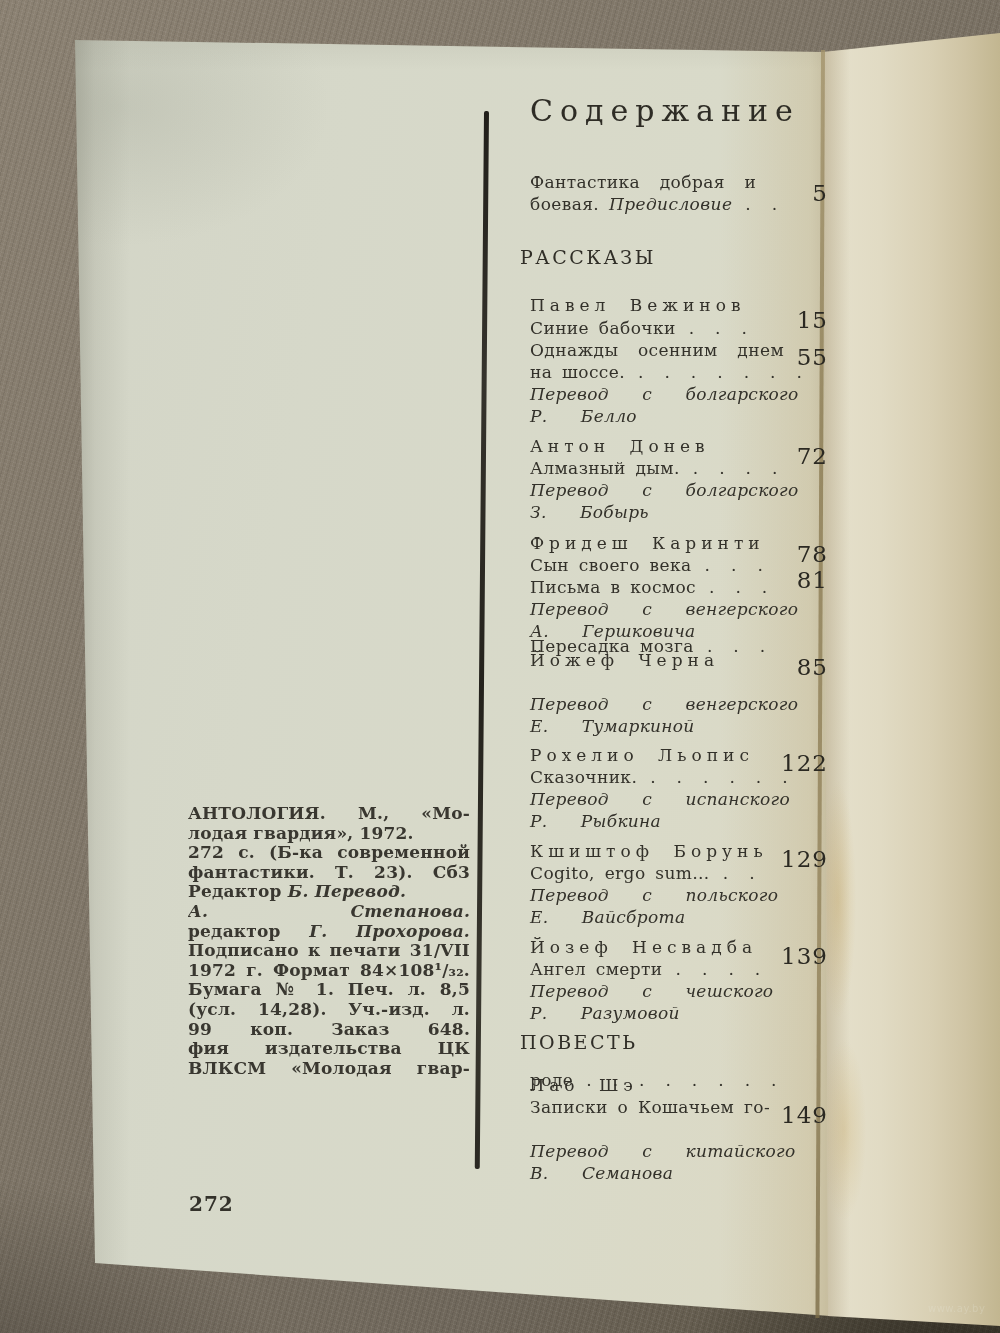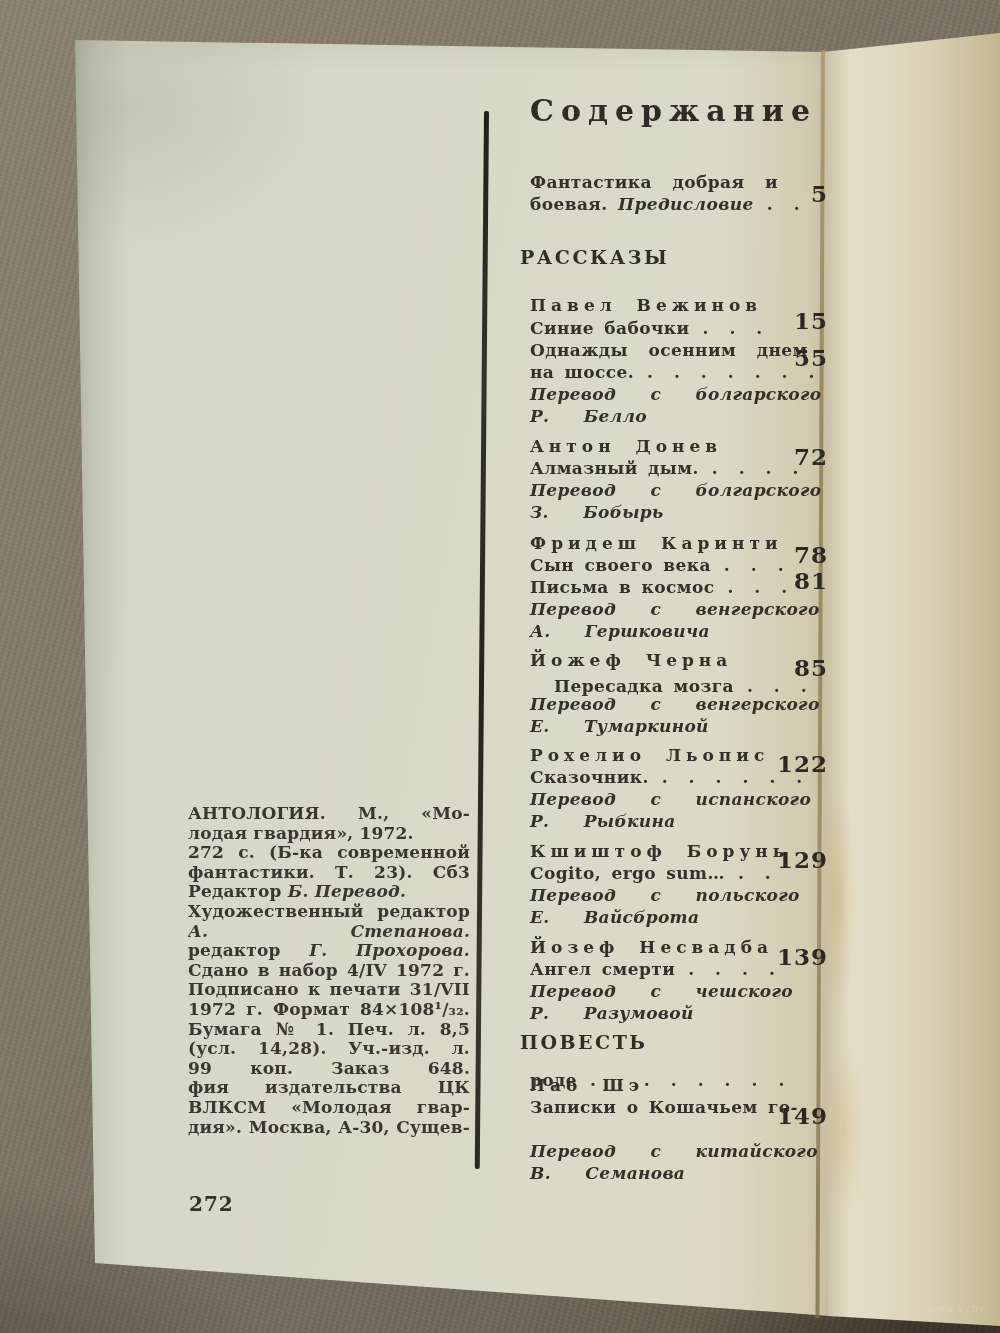--- a/index.html
+++ b/index.html
@@ -37,21 +37,21 @@
     position:absolute;left:821px;top:50px;width:4px;height:1268px;
     background:linear-gradient(180deg,#a4946c,#8a7a52 30%,#93835b 70%,#7c6d48);
     transform:rotate(0.25deg);transform-origin:top left;opacity:.8;
   }
   #column-rule{
     position:absolute;left:484px;top:111px;width:5px;height:1058px;
     background:linear-gradient(180deg,#211f1a,#35332c 25%,#24221c 55%,#3a382f 85%,#2a2822);
     transform:rotate(0.5deg);transform-origin:top left;border-radius:2px;
   }
   
-  .toc-line{position:absolute;left:530px;white-space:pre;color:#33312a;font-size:17px;font-weight:bold;letter-spacing:.4px;word-spacing:4px;line-height:21px;}
+  .toc-line{position:absolute;left:530px;white-space:pre;color:#33312a;font-size:17px;font-weight:normal;letter-spacing:.4px;word-spacing:4px;line-height:21px;}
   .toc-line.doctitle{font-size:30px;letter-spacing:7px;line-height:34px;color:#2e2c25;}
   .toc-line.header{left:520px;width:270px;text-align:left;font-size:19px;letter-spacing:2.5px;color:#302e27;}
   .toc-line.author{letter-spacing:5px;word-spacing:9px;}
   .toc-line.num{left:auto;right:172px;text-align:right;font-size:23px;letter-spacing:1px;color:#2b2922;line-height:25px;}
   .toc-line.trans{font-style:italic;word-spacing:11px;letter-spacing:.3px;}
   .toc-line .it{font-style:italic;}
   .toc-line .dots{letter-spacing:21px;margin-left:13px;}
   
   #imprint{position:absolute;left:188px;top:804px;width:282px;color:#393730;font-size:17px;font-weight:bold;letter-spacing:.2px;}
   .imp-line{height:19.6px;line-height:19.6px;overflow:hidden;text-align:left;}
@@ -89,21 +89,21 @@
       <div class="toc-line trans" style="top: 480px;"><span>Перевод  с  болгарского</span></div>
       <div class="toc-line trans" style="top: 502px;"><span>З.  Бобырь</span></div>
       <div class="toc-line author" style="top: 533px;"><span>Фридеш Каринти</span></div>
       <div class="toc-line entry" style="top: 555px;"><span>Сын своего века</span><span class="dots">...</span></div>
       <div class="toc-line num" style="top: 542px;"><span>78</span></div>
       <div class="toc-line entry" style="top: 577px;"><span>Письма в космос</span><span class="dots">...</span></div>
       <div class="toc-line num" style="top: 568px;"><span>81</span></div>
       <div class="toc-line trans" style="top: 599px;"><span>Перевод  с  венгерского</span></div>
       <div class="toc-line trans" style="top: 621px;"><span>А.  Гершковича</span></div>
       <div class="toc-line author" style="top: 650px;"><span>Йожеф Черна</span></div>
-      <div class="toc-line entry" style="top: 676px; margin-left: 24px;"><span>Пересадка мозга</span><span class="dots">...</span></div>
+      <div class="toc-line entry" style="top: 636px;"><span>Пересадка мозга</span><span class="dots">...</span></div>
       <div class="toc-line num" style="top: 655px;"><span>85</span></div>
       <div class="toc-line trans" style="top: 694px;"><span>Перевод  с  венгерского</span></div>
       <div class="toc-line trans" style="top: 716px;"><span>Е.  Тумаркиной</span></div>
       <div class="toc-line author" style="top: 745px;"><span>Рохелио Льопис</span></div>
       <div class="toc-line entry" style="top: 767px;"><span>Сказочник.</span><span class="dots">......</span></div>
       <div class="toc-line num" style="top: 751px;"><span>122</span></div>
       <div class="toc-line trans" style="top: 789px;"><span>Перевод  с  испанского</span></div>
       <div class="toc-line trans" style="top: 811px;"><span>Р.  Рыбкина</span></div>
       <div class="toc-line author" style="top: 841px;"><span>Кшиштоф Борунь</span></div>
       <div class="toc-line entry" style="top: 863px;"><span>Cogito, ergo sum…</span><span class="dots">..</span></div>
@@ -122,28 +122,25 @@
       <div class="toc-line num" style="top: 1103px;"><span>149</span></div>
       <div class="toc-line trans" style="top: 1141px;"><span>Перевод  с  китайского</span></div>
       <div class="toc-line trans" style="top: 1163px;"><span>В.  Семанова</span></div>
     </div>
   <div id="imprint">
       <div class="imp-line just"><span>АНТОЛОГИЯ. М., «Мо-</span></div>
       <div class="imp-line"><span>лодая гвардия», 1972.</span></div>
       <div class="imp-line just"><span>272 с. (Б-ка современной</span></div>
       <div class="imp-line just"><span>фантастики. Т. 23). Сб3</span></div>
       <div class="imp-line"><span>Редактор </span><span class="it">Б. Перевод.</span></div>
-      <div class="imp-line just"><span>Художественный редактор</span></div>
       <div class="imp-line just"><span class="it">А. Степанова.</span><span> Технический</span></div>
       <div class="imp-line just"><span>редактор </span><span class="it">Г. Прохорова.</span></div>
-      <div class="imp-line just"><span>Сдано в набор 4/IV 1972 г.</span></div>
       <div class="imp-line just"><span>Подписано к печати 31/VII</span></div>
       <div class="imp-line just"><span>1972 г. Формат 84×108¹/₃₂.</span></div>
       <div class="imp-line just"><span>Бумага № 1. Печ. л. 8,5</span></div>
       <div class="imp-line just"><span>(усл. 14,28). Уч.-изд. л. 14,7.</span></div>
       <div class="imp-line just"><span>99 коп. Заказ 648. Типогра-</span></div>
       <div class="imp-line just"><span>фия издательства ЦК</span></div>
       <div class="imp-line just"><span>ВЛКСМ «Молодая гвар-</span></div>
-      <div class="imp-line just"><span>дия». Москва, А-30, Сущев-</span></div>
     </div>
   <div id="page-num">272</div>
   <div id="watermark">www.ay.by</div>
 </div>
 
 </body></html>

